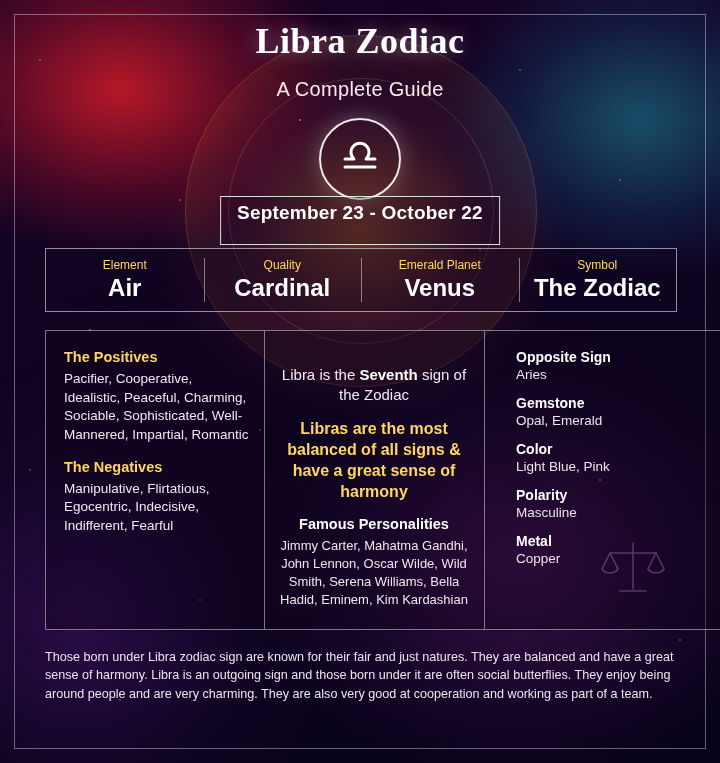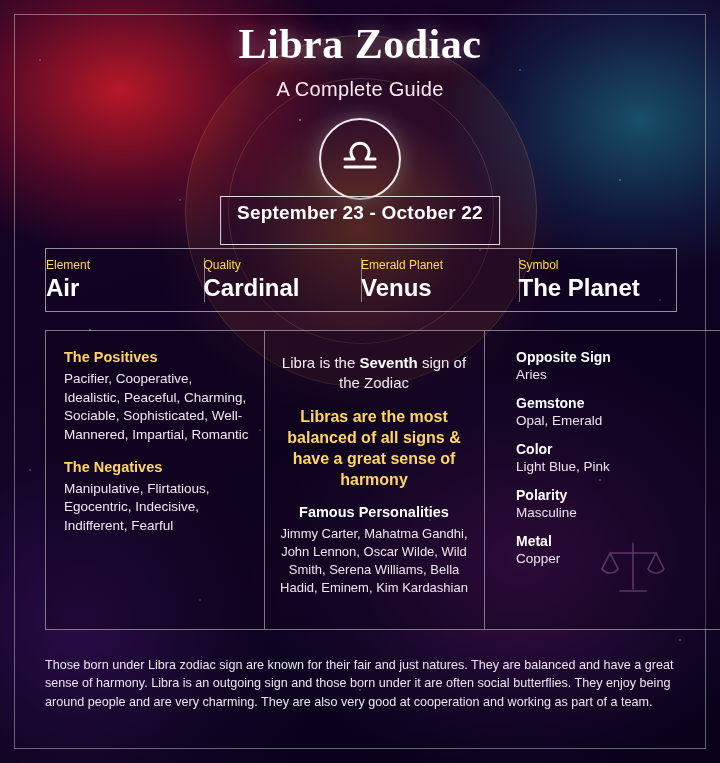--- a/index.html
+++ b/index.html
@@ -83,21 +83,21 @@
 
   .content { position: absolute; inset: 0; }
 
   
   #title {
     position: absolute;
     top: 20px; left: 0; right: 0;
     text-align: center;
     font-family: "Liberation Serif", serif;
     font-weight: bold;
-    font-size: 42px;
+    font-size: 36px;
     letter-spacing: .5px;
     color: #ffffff;
     text-shadow: 0 0 18px rgba(255,255,255,.35), 0 0 40px rgba(255,120,120,.3);
   }
   #subtitle {
     position: absolute;
     top: 78px; left: 0; right: 0;
     text-align: center;
     font-size: 20px;
     color: #ffe9ee;
@@ -135,21 +135,21 @@
     position: absolute;
     left: 45px; top: 248px;
     width: 630px; height: 62px;
     border: 1px solid rgba(255,255,255,0.55);
     display: flex;
     background: rgba(18,4,30,0.30);
   }
   .attr {
     flex: 1;
     display: flex; flex-direction: column;
-    justify-content: center;
+    align-items: center; justify-content: center;
     position: relative;
   }
   .attr + .attr:before {
     content: "";
     position: absolute;
     left: 0; top: 9px; bottom: 9px;
     width: 1px;
     background: rgba(255,255,255,0.45);
   }
   .attr-label {
@@ -175,21 +175,21 @@
   }
   .panel { position: relative; box-sizing: border-box; padding: 18px 14px; }
   .panel + .panel:before {
     content: "";
     position: absolute;
     left: 0; top: 0; bottom: 0;
     width: 1px;
     background: rgba(255,255,255,0.45);
   }
   #panel-left { width: 218px; padding-left: 18px; }
-  #panel-mid  { width: 220px; text-align: center; padding-top: 20px;}
+  #panel-mid  { width: 220px; text-align: center; padding-top: 32px;}
   #panel-right{ width: 192px; padding-left: 32px; }
 
   .h-yellow {
     color: #ffd75e;
     font-size: 14.5px;
     font-weight: bold;
     margin: 0 0 5px 0;
   }
   .body-text {
     color: #f3e6f2;
@@ -247,21 +247,20 @@
   }
 
   
   #footer {
     position: absolute;
     left: 45px; top: 648px;
     width: 630px;
     color: #efe4f0;
     font-size: 12.6px;
     line-height: 1.45;
-    margin-top: 8px;
   }
 </style>
 </head>
 <body>
 
 <div id="poster">
   <div id="stars"></div>
   <div id="wheel"></div>
   <div id="frame"></div>
 
@@ -289,21 +288,21 @@
       <div class="attr">
         <div class="attr-label">Quality</div>
         <div class="attr-value">Cardinal</div>
       </div>
       <div class="attr">
         <div class="attr-label">Emerald Planet</div>
         <div class="attr-value">Venus</div>
       </div>
       <div class="attr">
         <div class="attr-label">Symbol</div>
-        <div class="attr-value">The Planet</div>
+        <div class="attr-value">The Zodiac</div>
       </div>
     </div>
 
     <div id="panels">
 
       <div class="panel" id="panel-left">
         <p class="h-yellow">The Positives</p>
         <p class="body-text">Pacifier, Cooperative, Idealistic, Peaceful, Charming, Sociable, Sophisticated, Well-Mannered, Impartial,  Romantic</p>
         <p class="h-yellow">The Negatives</p>
         <p class="body-text">Manipulative, Flirtatious, Egocentric, Indecisive, Indifferent, Fearful</p>

